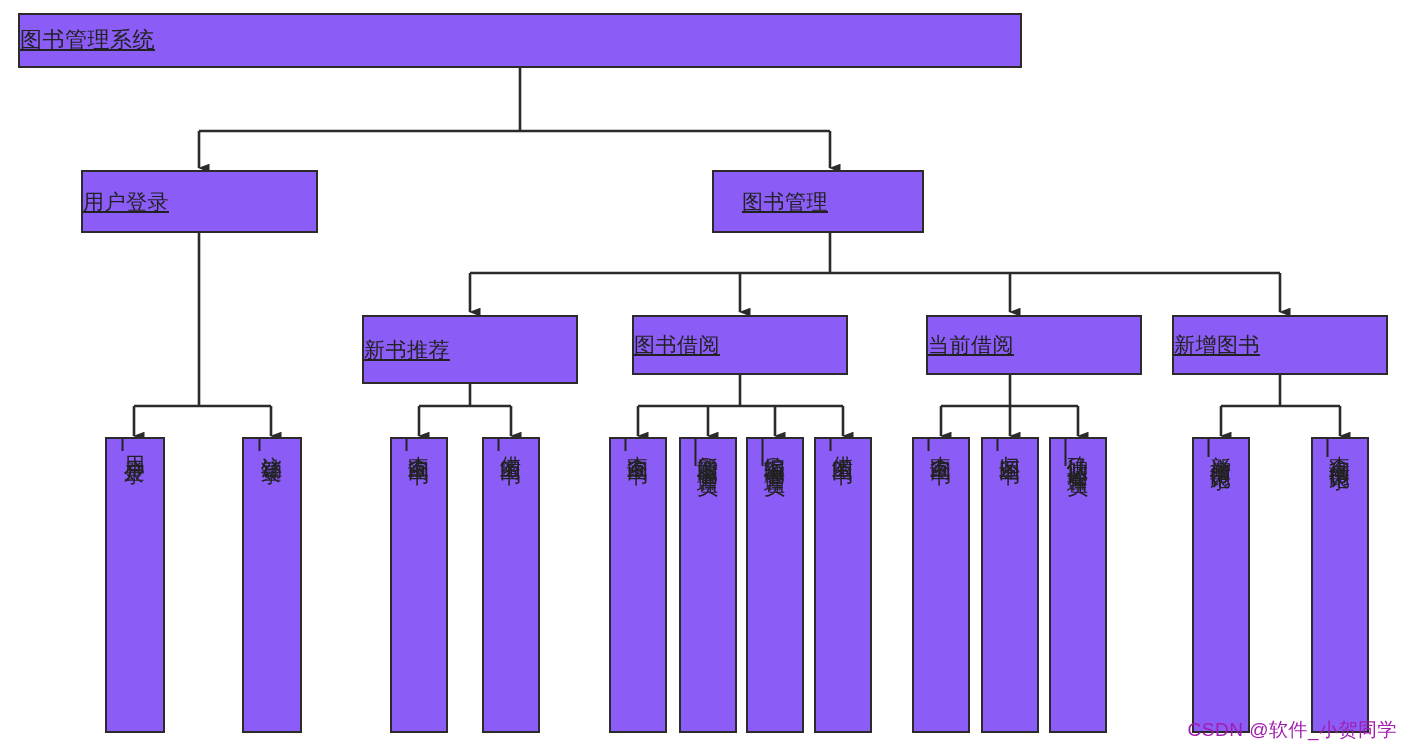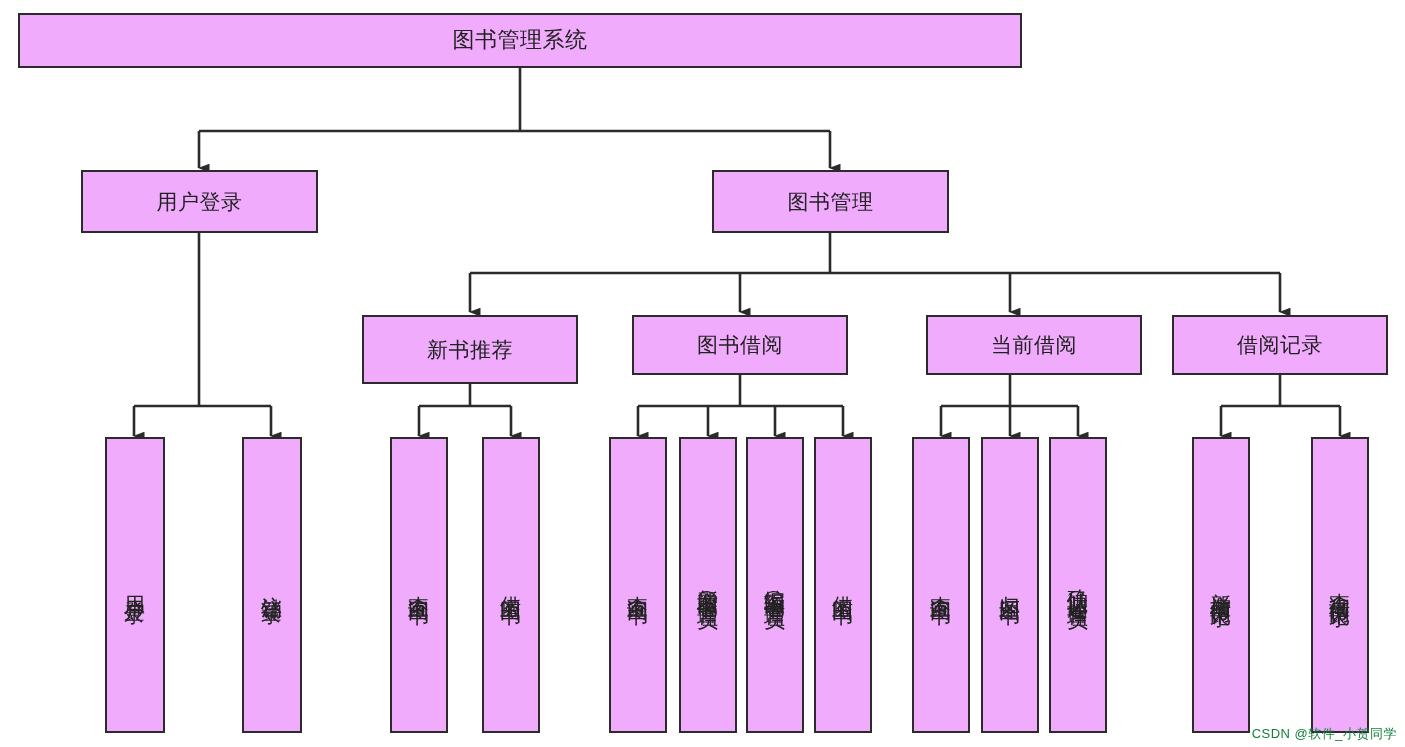--- a/index.html
+++ b/index.html
@@ -8,25 +8,25 @@
     width:1405px;height:747px;position:relative;overflow:hidden;
     color:#262626;
   }
   #canvas{position:absolute;left:0;top:0;width:1405px;height:747px;}
   svg.links{position:absolute;left:0;top:0;width:1405px;height:747px;}
 
   .node{
     position:absolute;
     box-sizing:border-box;
     border:2.5px solid #2b2b2b;
-    background:#f0abfc;
+    background:#8b5cf6;
     display:flex;
     align-items:center;
-    justify-content:center;
     color:#222222;
+    text-decoration:underline;
   }
   .node .lbl{
     display:block;
     line-height:1.12;
     letter-spacing:0.5px;
     white-space:pre;
     text-align:center;
   }
   .h-node .lbl{font-size:21px;}
   .root .lbl{font-size:22px;}
@@ -41,22 +41,22 @@
     font-size:21px;
     letter-spacing:3px;
     line-height:1;
     white-space:nowrap;
   }
 
   .watermark{
     position:absolute;
     right:8px;
     bottom:4px;
-    font-size:13px;
-    color:#15803d;
+    font-size:19px;
+    color:#a21caf;
     letter-spacing:0.5px;
     white-space:nowrap;
     pointer-events:none;
   }
 </style>
 </head>
 <body>
 
 <div id="canvas">
 
@@ -110,35 +110,35 @@
     </g>
   </svg>
 
   <div class="node h-node root" style="left:18px;top:13px;width:1004px;height:55px;">
     <span class="lbl">图书管理系统</span>
   </div>
 
   <div class="node h-node" style="left:81px;top:170px;width:237px;height:63px;">
     <span class="lbl">用户登录</span>
   </div>
-  <div class="node h-node" style="left:712px;top:170px;width:237px;height:63px;">
+  <div class="node h-node" style="left:712px;top:170px;width:212px;height:63px;padding-left:28px;">
     <span class="lbl">图书管理</span>
   </div>
 
   <div class="node h-node" style="left:362px;top:315px;width:216px;height:69px;">
     <span class="lbl">新书推荐</span>
   </div>
   <div class="node h-node" style="left:632px;top:315px;width:216px;height:60px;">
     <span class="lbl">图书借阅</span>
   </div>
   <div class="node h-node" style="left:926px;top:315px;width:216px;height:60px;">
     <span class="lbl">当前借阅</span>
   </div>
   <div class="node h-node" style="left:1172px;top:315px;width:216px;height:60px;">
-    <span class="lbl">借阅记录</span>
+    <span class="lbl">新增图书</span>
   </div>
 
   <div class="node v-node" style="left:105px;top:437px;width:60px;height:296px;">
     <span class="lbl">用户登录</span>
   </div>
   <div class="node v-node" style="left:242px;top:437px;width:60px;height:296px;">
     <span class="lbl">注销登录</span>
   </div>
 
   <div class="node v-node" style="left:390px;top:437px;width:58px;height:296px;">

